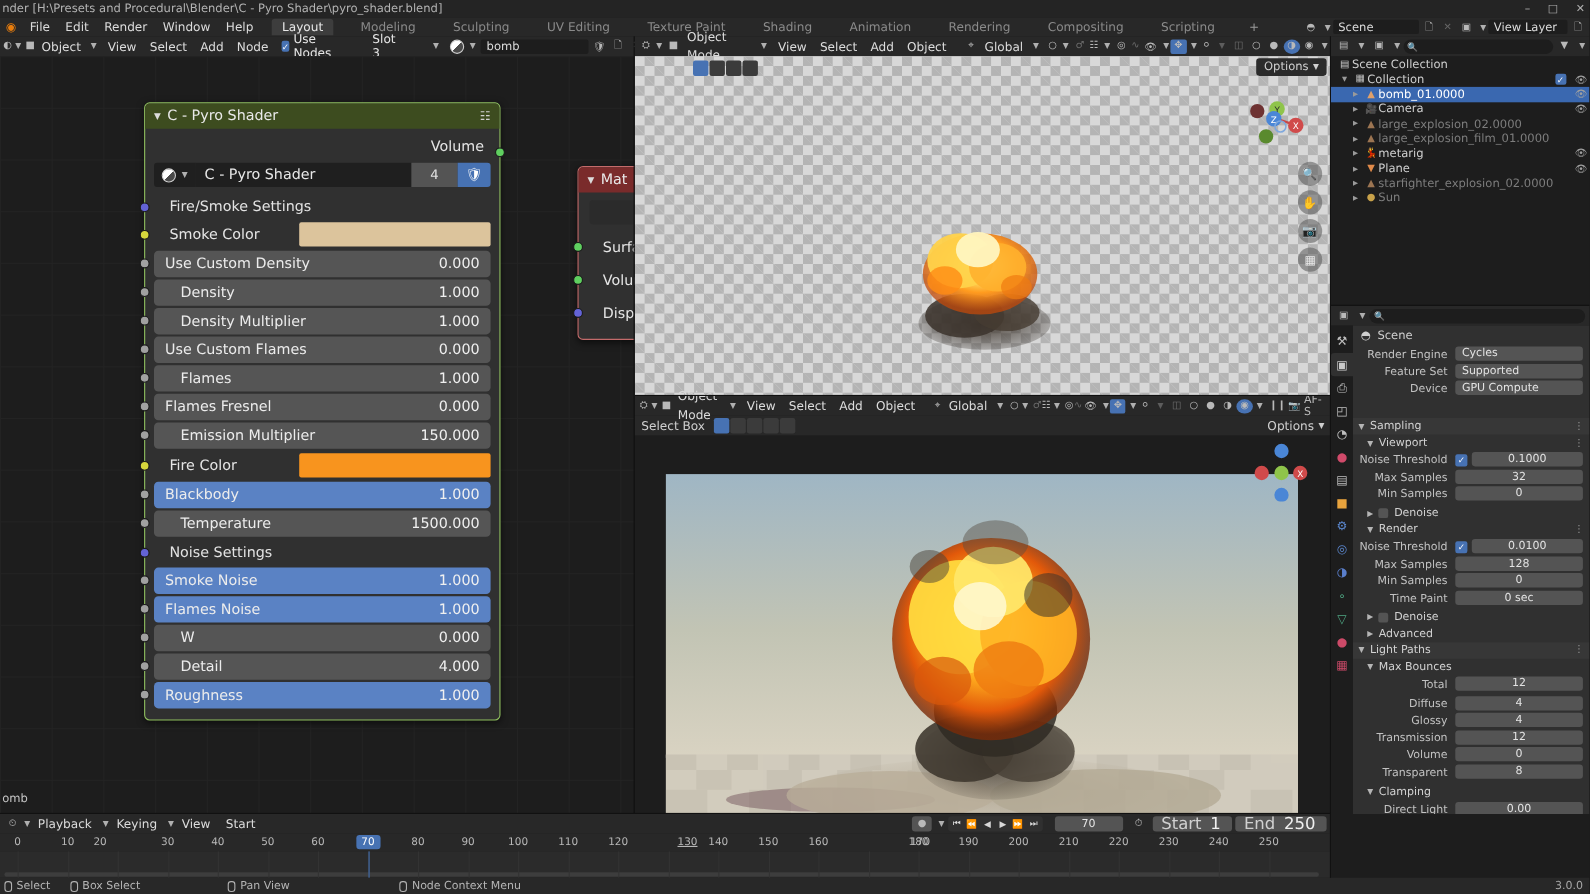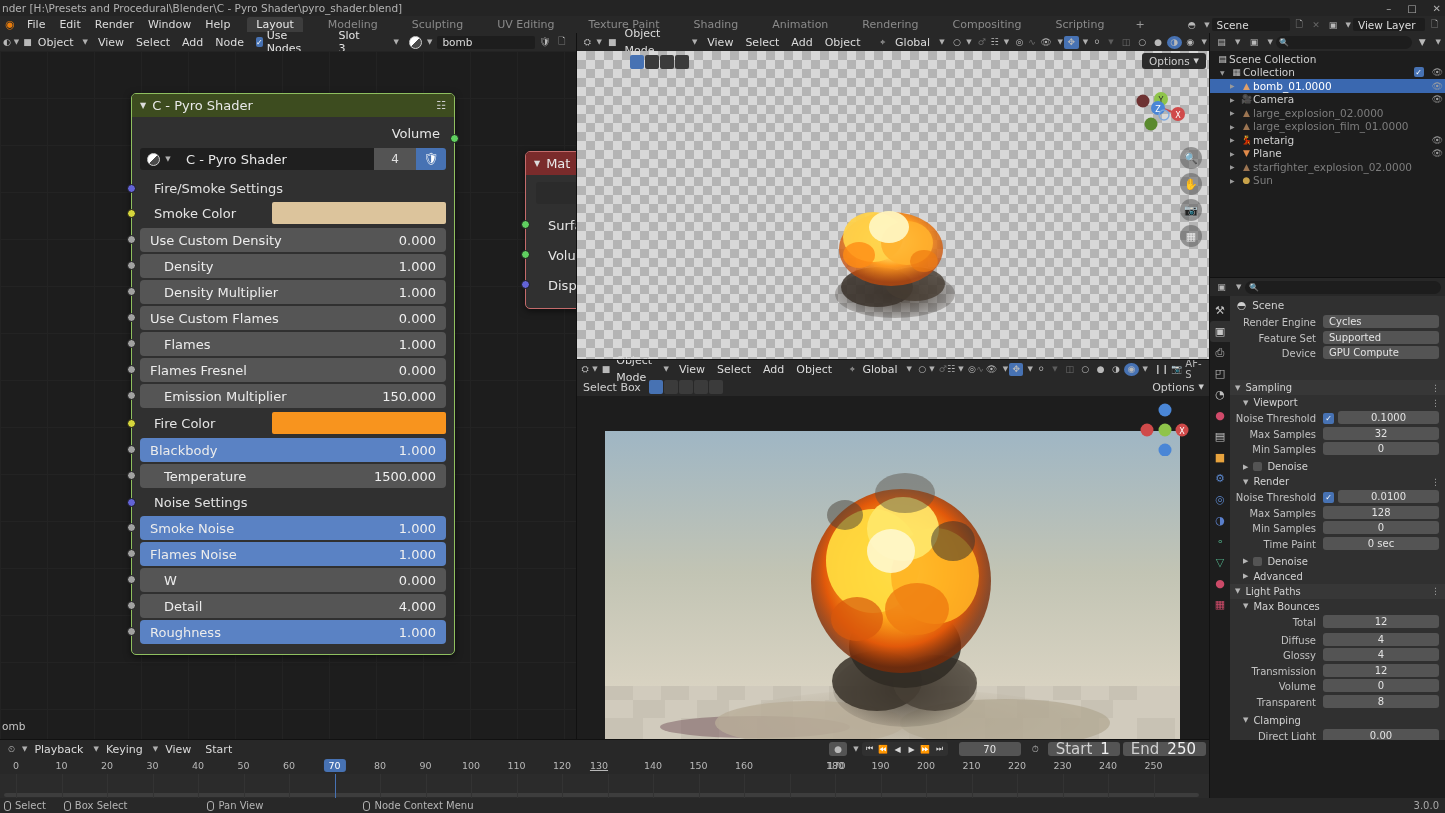--- a/index.html
+++ b/index.html
@@ -982,32 +982,32 @@
         </span>
         <span class="tl-pair">
           <span class="k">End</span>
           <span class="v">250</span>
         </span>
       </div>
     </div>
     <div class="tl-ruler" id="tl-ruler">
         <div class="tl-tick" style="left: 16px;">0</div>
         <div class="tl-tick" style="left: 61.5px;">10</div>
-        <div class="tl-tick" style="left: 107px;">20</div>
+        <div class="tl-tick" style="left: 91px;">20</div>
         <div class="tl-tick" style="left: 152.5px;">30</div>
         <div class="tl-tick" style="left: 198px;">40</div>
         <div class="tl-tick" style="left: 243.5px;">50</div>
         <div class="tl-tick" style="left: 289px;">60</div>
         <div class="tl-tick" style="left: 334.5px;">70</div>
         <div class="tl-tick" style="left: 380px;">80</div>
         <div class="tl-tick" style="left: 425.5px;">90</div>
         <div class="tl-tick" style="left: 471px;">100</div>
         <div class="tl-tick" style="left: 516.5px;">110</div>
         <div class="tl-tick" style="left: 562px;">120</div>
-        <div class="tl-tick" style="left: 599px; text-decoration: underline;">130</div>
+        <div class="tl-tick" style="left: 625px; text-decoration: underline;">130</div>
         <div class="tl-tick" style="left: 653px;">140</div>
         <div class="tl-tick" style="left: 698.5px;">150</div>
         <div class="tl-tick" style="left: 744px;">160</div>
         <div class="tl-tick" style="left: 789.5px; margin-left: 47px;">170</div>
         <div class="tl-tick" style="left: 835px;">180</div>
         <div class="tl-tick" style="left: 880.5px;">190</div>
         <div class="tl-tick" style="left: 926px;">200</div>
         <div class="tl-tick" style="left: 971.5px;">210</div>
         <div class="tl-tick" style="left: 1017px;">220</div>
         <div class="tl-tick" style="left: 1062.5px;">230</div>

